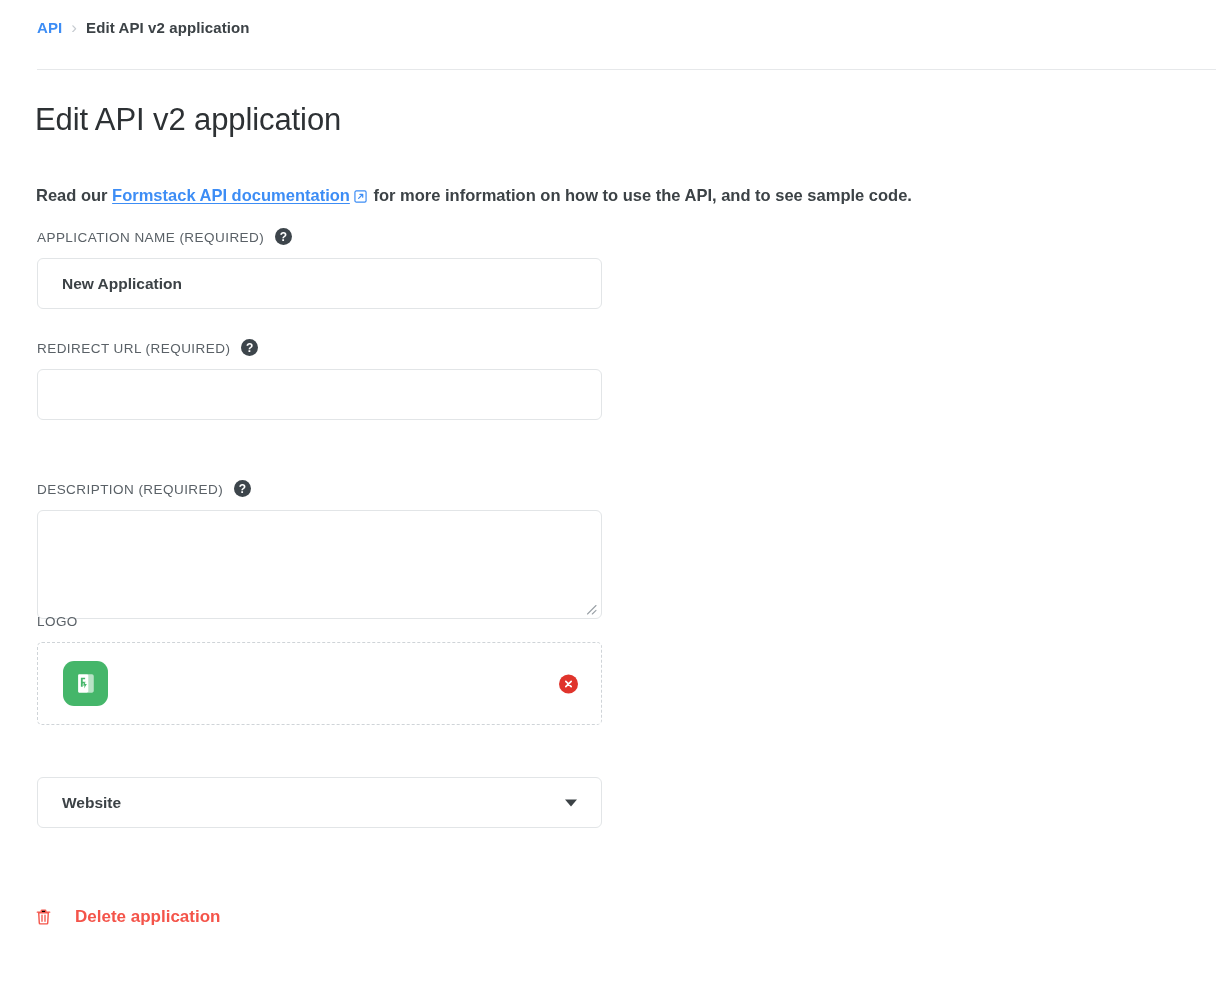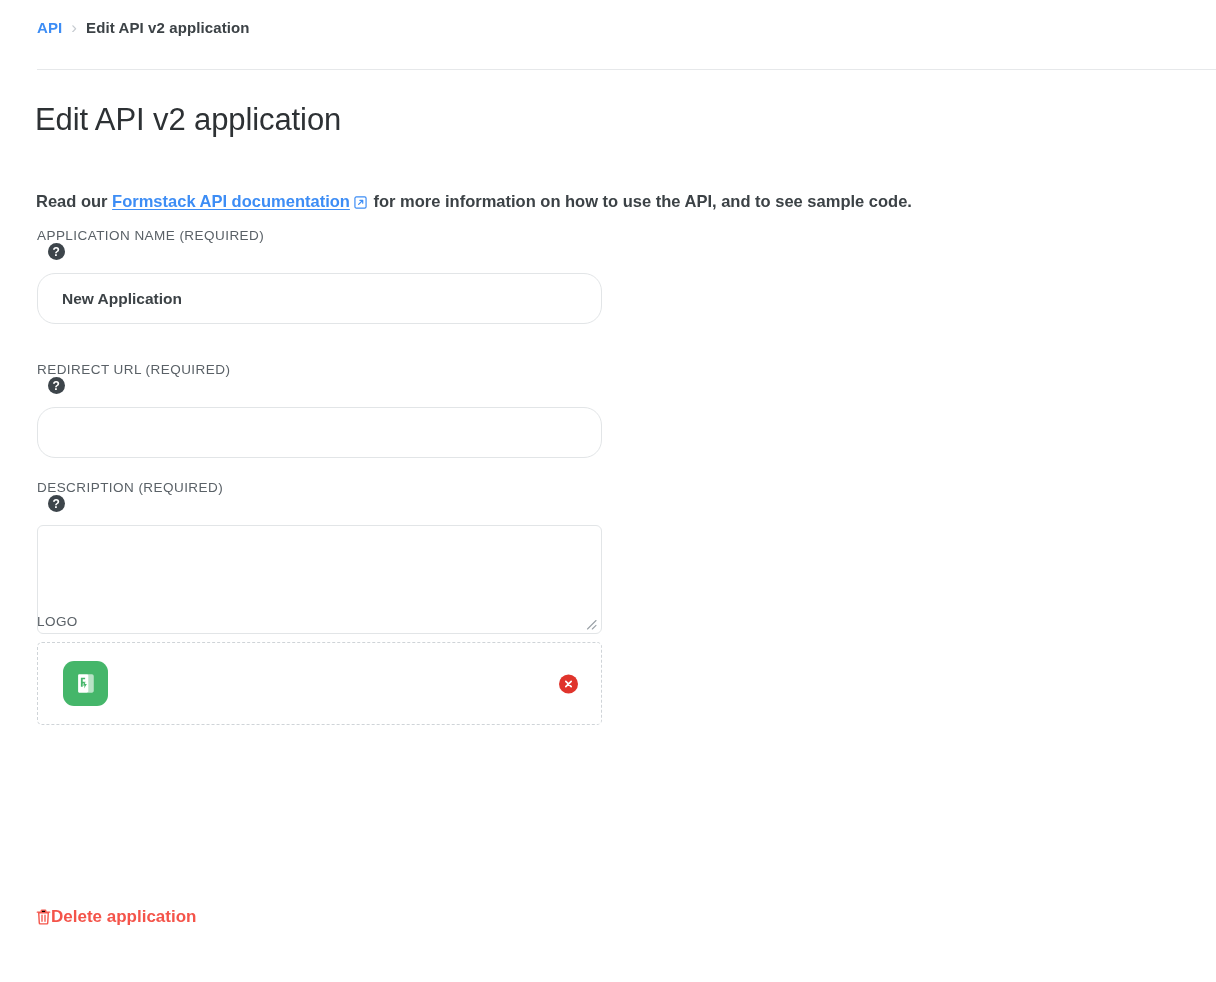--- a/index.html
+++ b/index.html
@@ -65,21 +65,21 @@
     line-height: 38px;
     font-weight: 400;
     letter-spacing: -0.1px;
     color: #2d3134;
   }
 
   
   .intro {
     position: absolute;
     left: 36px;
-    top: 173px;
+    top: 167px;
     font-size: 16.5px;
     line-height: 22px;
     font-weight: 700;
     color: #3c4246;
     white-space: nowrap;
   }
   .intro a {
     color: #3d8df5;
     text-decoration: underline;
     text-underline-offset: 2px;
@@ -92,28 +92,27 @@
     margin-right: 2px;
   }
 
   
   .form { position: absolute; left: 0; top: 0; width: 100%; }
 
   .field { position: absolute; left: 37px; width: 565px; }
 
   .field-label {
     display: flex;
-    align-items: flex-start;
+    align-items: flex-end;
     font-size: 13.5px;
     letter-spacing: .45px;
     color: #5a6167;
     font-weight: 400;
     margin-bottom: 13px;
     text-transform: uppercase;
-    flex-direction: column;
   }
   .help-icon {
     display: inline-flex;
     align-items: center;
     justify-content: center;
     width: 17px;
     height: 17px;
     border-radius: 50%;
     background: #3d454b;
     color: #ffffff;
@@ -123,21 +122,21 @@
     margin-left: 11px;
     cursor: pointer;
     flex: 0 0 auto;
   }
   .help-icon span { transform: translateY(-0.5px); }
 
   .text-input {
     width: 565px;
     height: 51px;
     border: 1px solid #e2e5e7;
-    border-radius: 18px;
+    border-radius: 6px;
     background: #fff;
     padding: 0 24px;
     font-family: "Liberation Sans", sans-serif;
     font-size: 15.5px;
     font-weight: 700;
     color: #3c4246;
     outline: none;
   }
   .text-input::placeholder { color: #a9b0b6; font-weight: 400; }
 
@@ -238,21 +237,21 @@
     pointer-events: none;
   }
 
   
   .delete-link {
     position: absolute;
     left: 36px;
     top: 907px;
     display: flex;
     align-items: center;
-    gap: 0;
+    gap: 24px;
     color: #f4544a;
     font-size: 17px;
     font-weight: 700;
     text-decoration: none;
     cursor: pointer;
     white-space: nowrap;
   }
 </style>
 </head>
 <body>
@@ -281,21 +280,21 @@
     <div class="field" style="top:228px;">
       <div class="field-label">
         <span>APPLICATION NAME (REQUIRED)</span>
         <span class="help-icon">
             <span>?</span>
           </span>
       </div>
       <input class="text-input" type="text" value="New Application" style="">
     </div>
 
-    <div class="field" style="top:362px;">
+    <div class="field" style="top:339px;">
       <div class="field-label">
         <span>REDIRECT URL (REQUIRED)</span>
         <span class="help-icon">
             <span>?</span>
           </span>
       </div>
       <input class="text-input" type="text" value="" style="">
     </div>
 
     <div class="field" style="top:480px;">
@@ -328,20 +327,26 @@
         </div>
         <button class="remove-btn">
           <svg width="9" height="9" viewBox="0 0 10 10" xmlns="http://www.w3.org/2000/svg">
             <path d="M2 2l6 6M8 2l-6 6" stroke="#ffffff" stroke-width="1.9" stroke-linecap="round"></path>
           </svg>
         </button>
       </div>
     </div>
 
     <div class="field" style="top:777px;">
+      <div class="select-wrap">
+        <select class="select">
+          <option>Website</option>
+        </select>
+        <span class="select-caret"></span>
+      </div>
     </div>
 
   </div>
 
   <a class="delete-link" href="#">
     <svg width="15" height="16" viewBox="0 0 16 17" xmlns="http://www.w3.org/2000/svg">
       <path d="M1.4 3.3h13.2" stroke="#f4544a" stroke-width="1.5" stroke-linecap="round"></path>
       <path d="M5.6 3.3V1.9c0-.4.3-.7.7-.7h3.4c.4 0 .7.3.7.7v1.4" stroke="#f4544a" stroke-width="1.5" stroke-linecap="round"></path>
       <path d="M2.9 3.9h10.2l-.6 11c0 .5-.4.9-.9.9H4.4c-.5 0-.9-.4-.9-.9l-.6-11z" fill="none" stroke="#f4544a" stroke-width="1.5" stroke-linejoin="round"></path>
       <path d="M6.4 6.6v6.5M9.6 6.6v6.5" stroke="#f4544a" stroke-width="1.4" stroke-linecap="round"></path>

